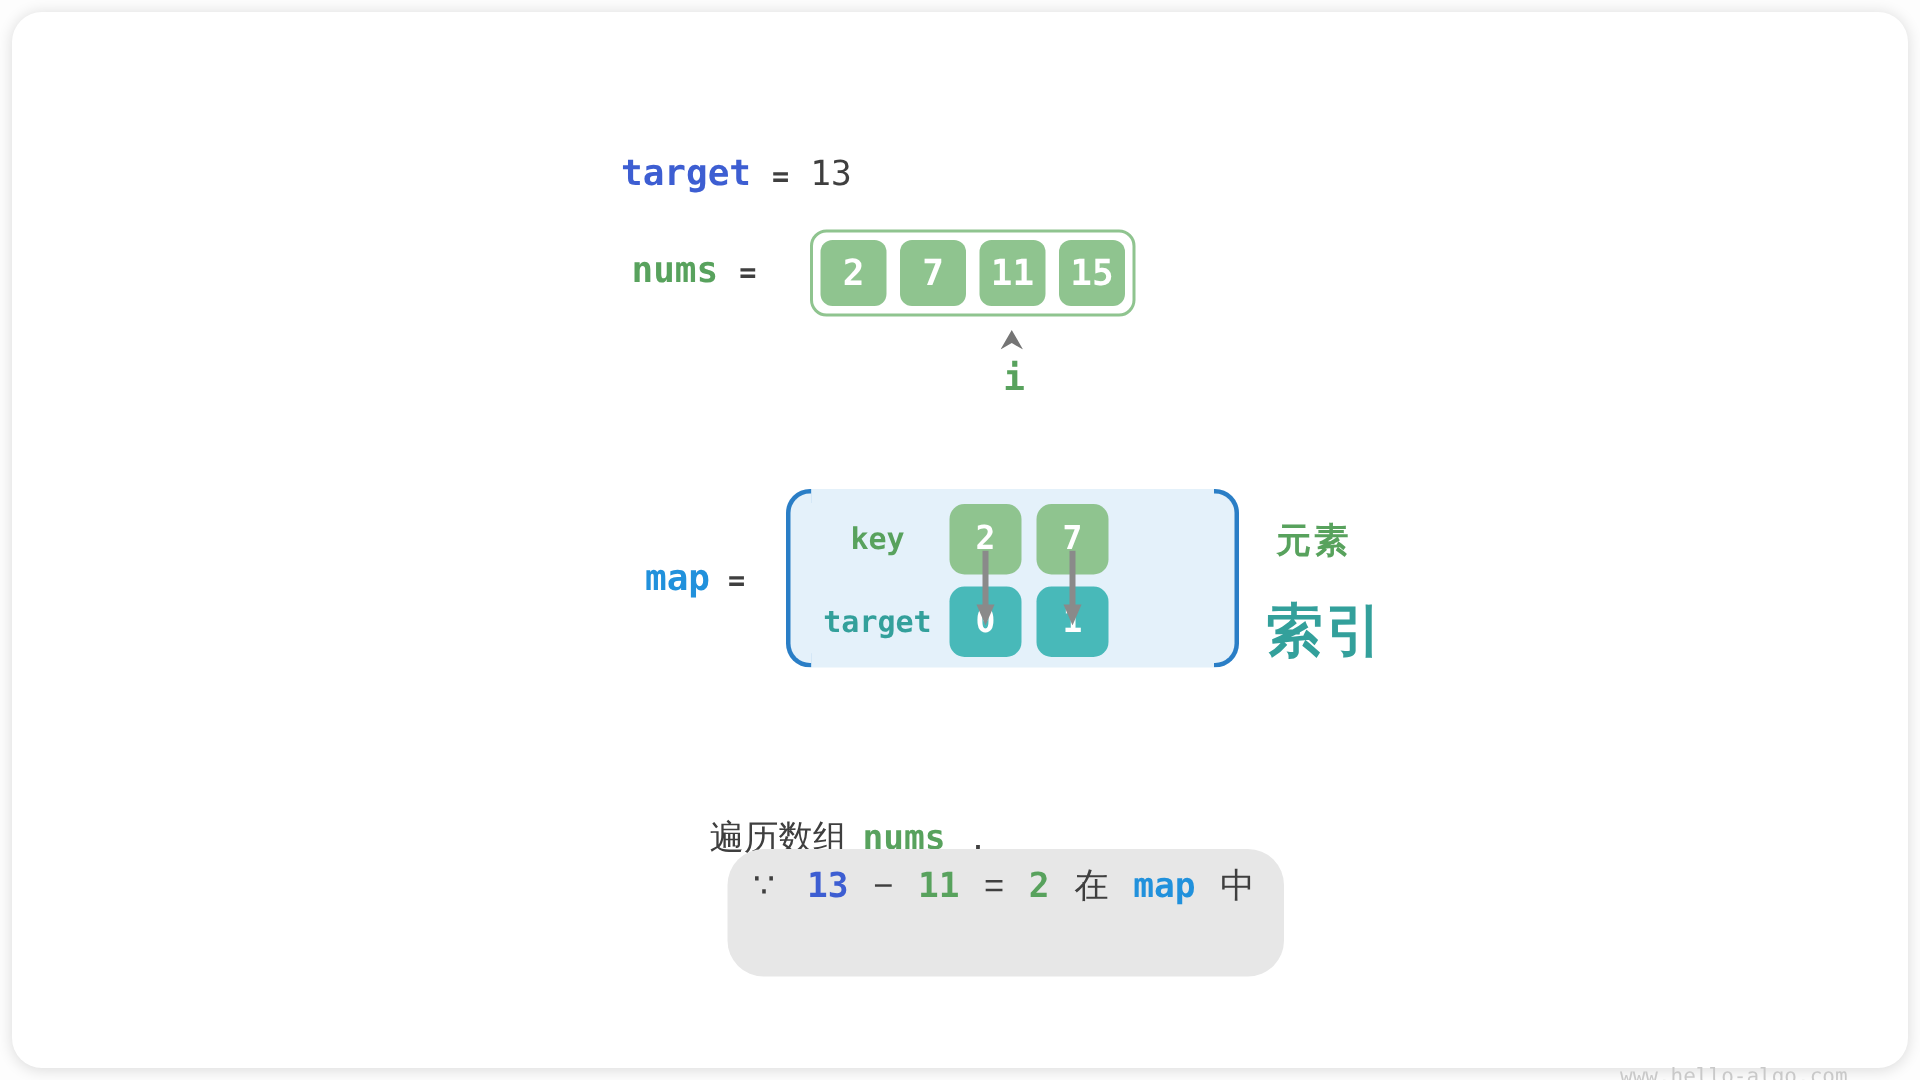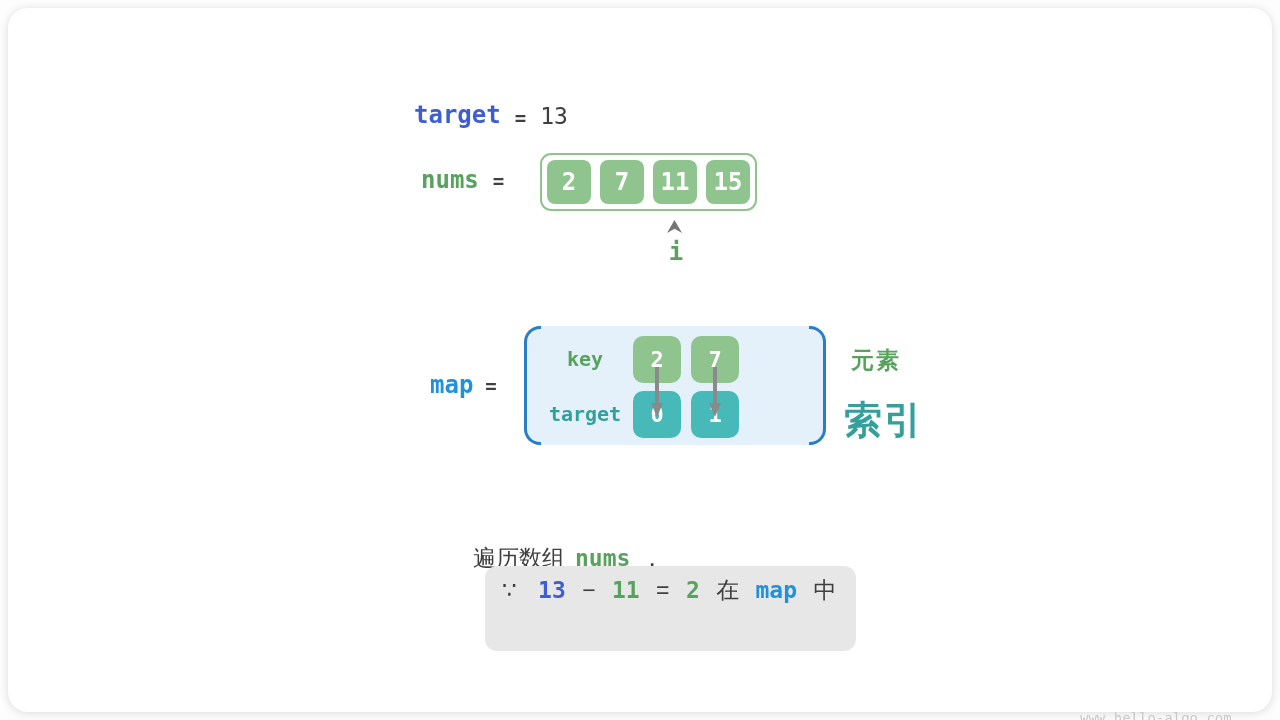--- a/index.html
+++ b/index.html
@@ -75,21 +75,21 @@
 
   .legend-element{left:843px;top:337px;font-size:23px;font-weight:bold;color:var(--green);letter-spacing:2px;}
   .legend-index{left:836px;top:387px;font-size:38px;font-weight:bold;color:var(--teal);letter-spacing:2px;}
 
   
   .caption{left:465px;top:511px;font-size:23px;color:var(--dark);display:flex;align-items:baseline;margin-top:24px;}
   .caption .code{font-family:"DejaVu Sans Mono","Liberation Mono",monospace;
     font-weight:bold;color:var(--green);margin:0 10px;}
   .callout{
     left:477px;top:558px;width:371px;height:85px;background:var(--callout-bg);
-    border-radius:12px;padding:7px 0 0 17px;font-size:23px;color:var(--dark);
+    border-radius:24px;padding:7px 0 0 17px;font-size:23px;color:var(--dark);
   }
   .callout .row{line-height:35px;white-space:nowrap;}
   .sym{margin-right:10px;}
   .tok{margin:0 5px;font-weight:bold;font-family:"DejaVu Sans Mono","Liberation Mono",monospace;}
   .tok-royal{color:var(--royal);}
   .tok-green{color:var(--green);}
   .tok-azure{color:var(--azure);}
   .tok-dark{margin:0 5px;}
 
   .watermark{left:1072px;top:702px;font-size:14px;color:var(--wm);

